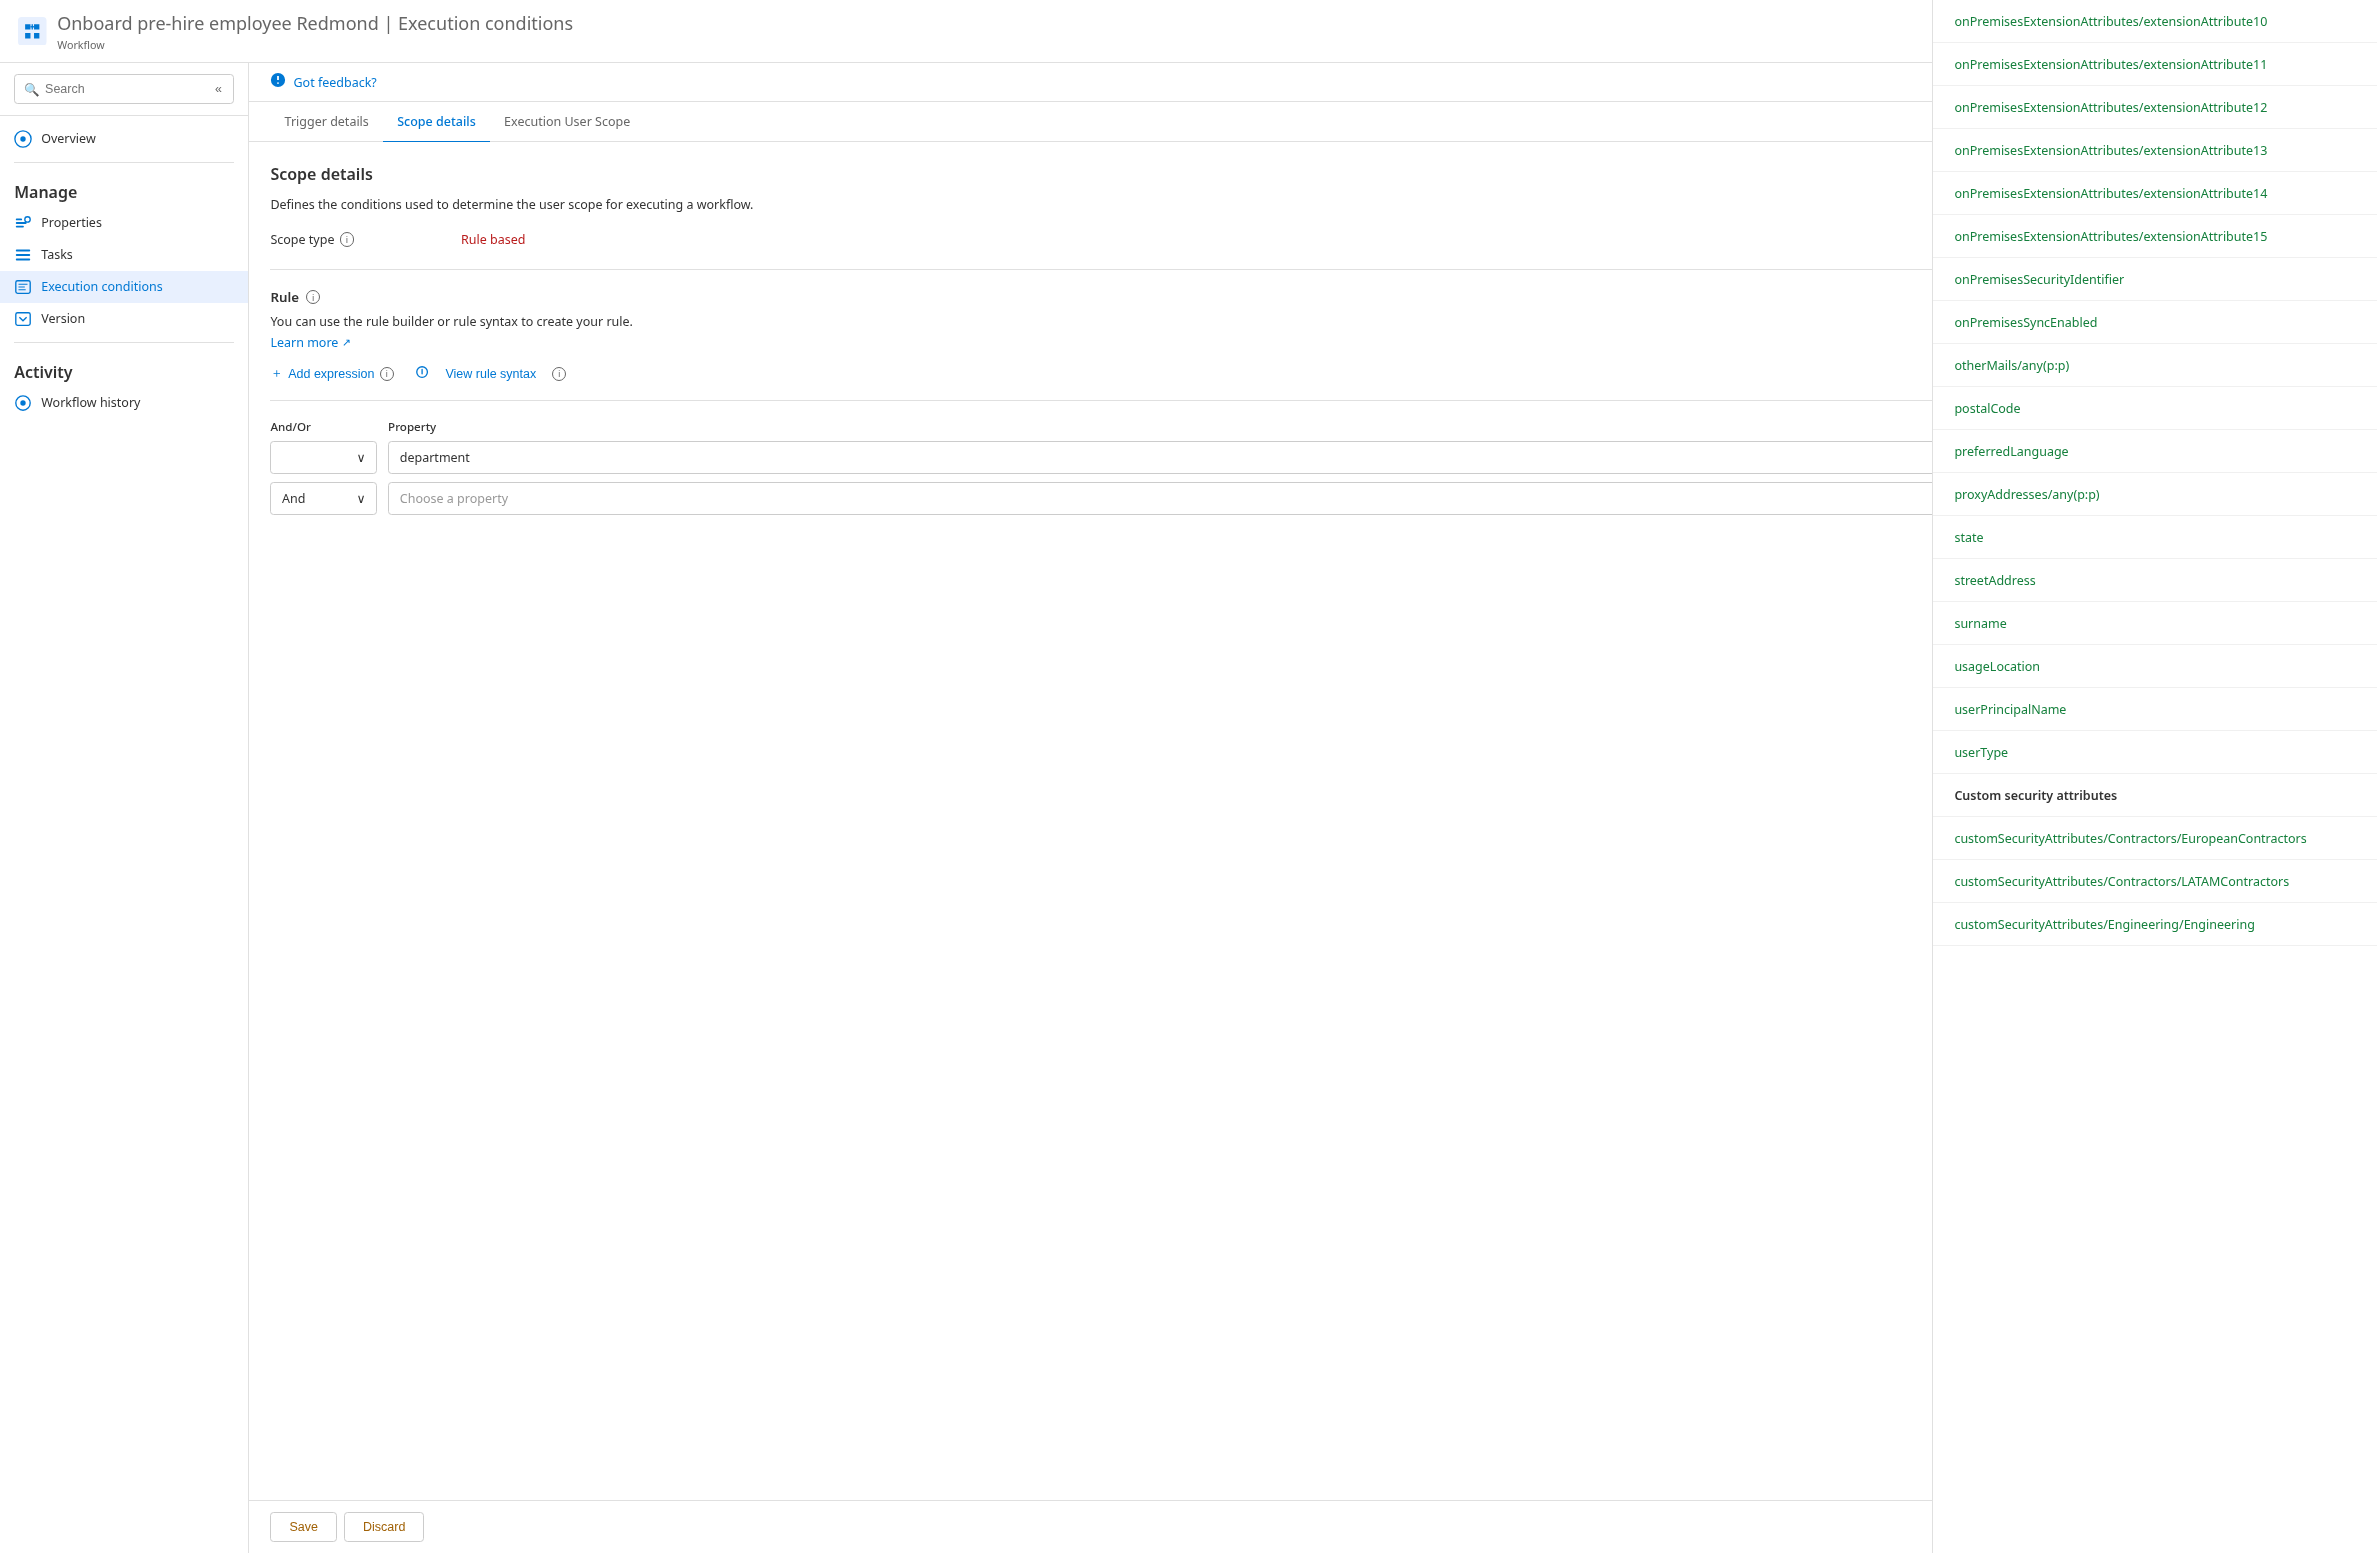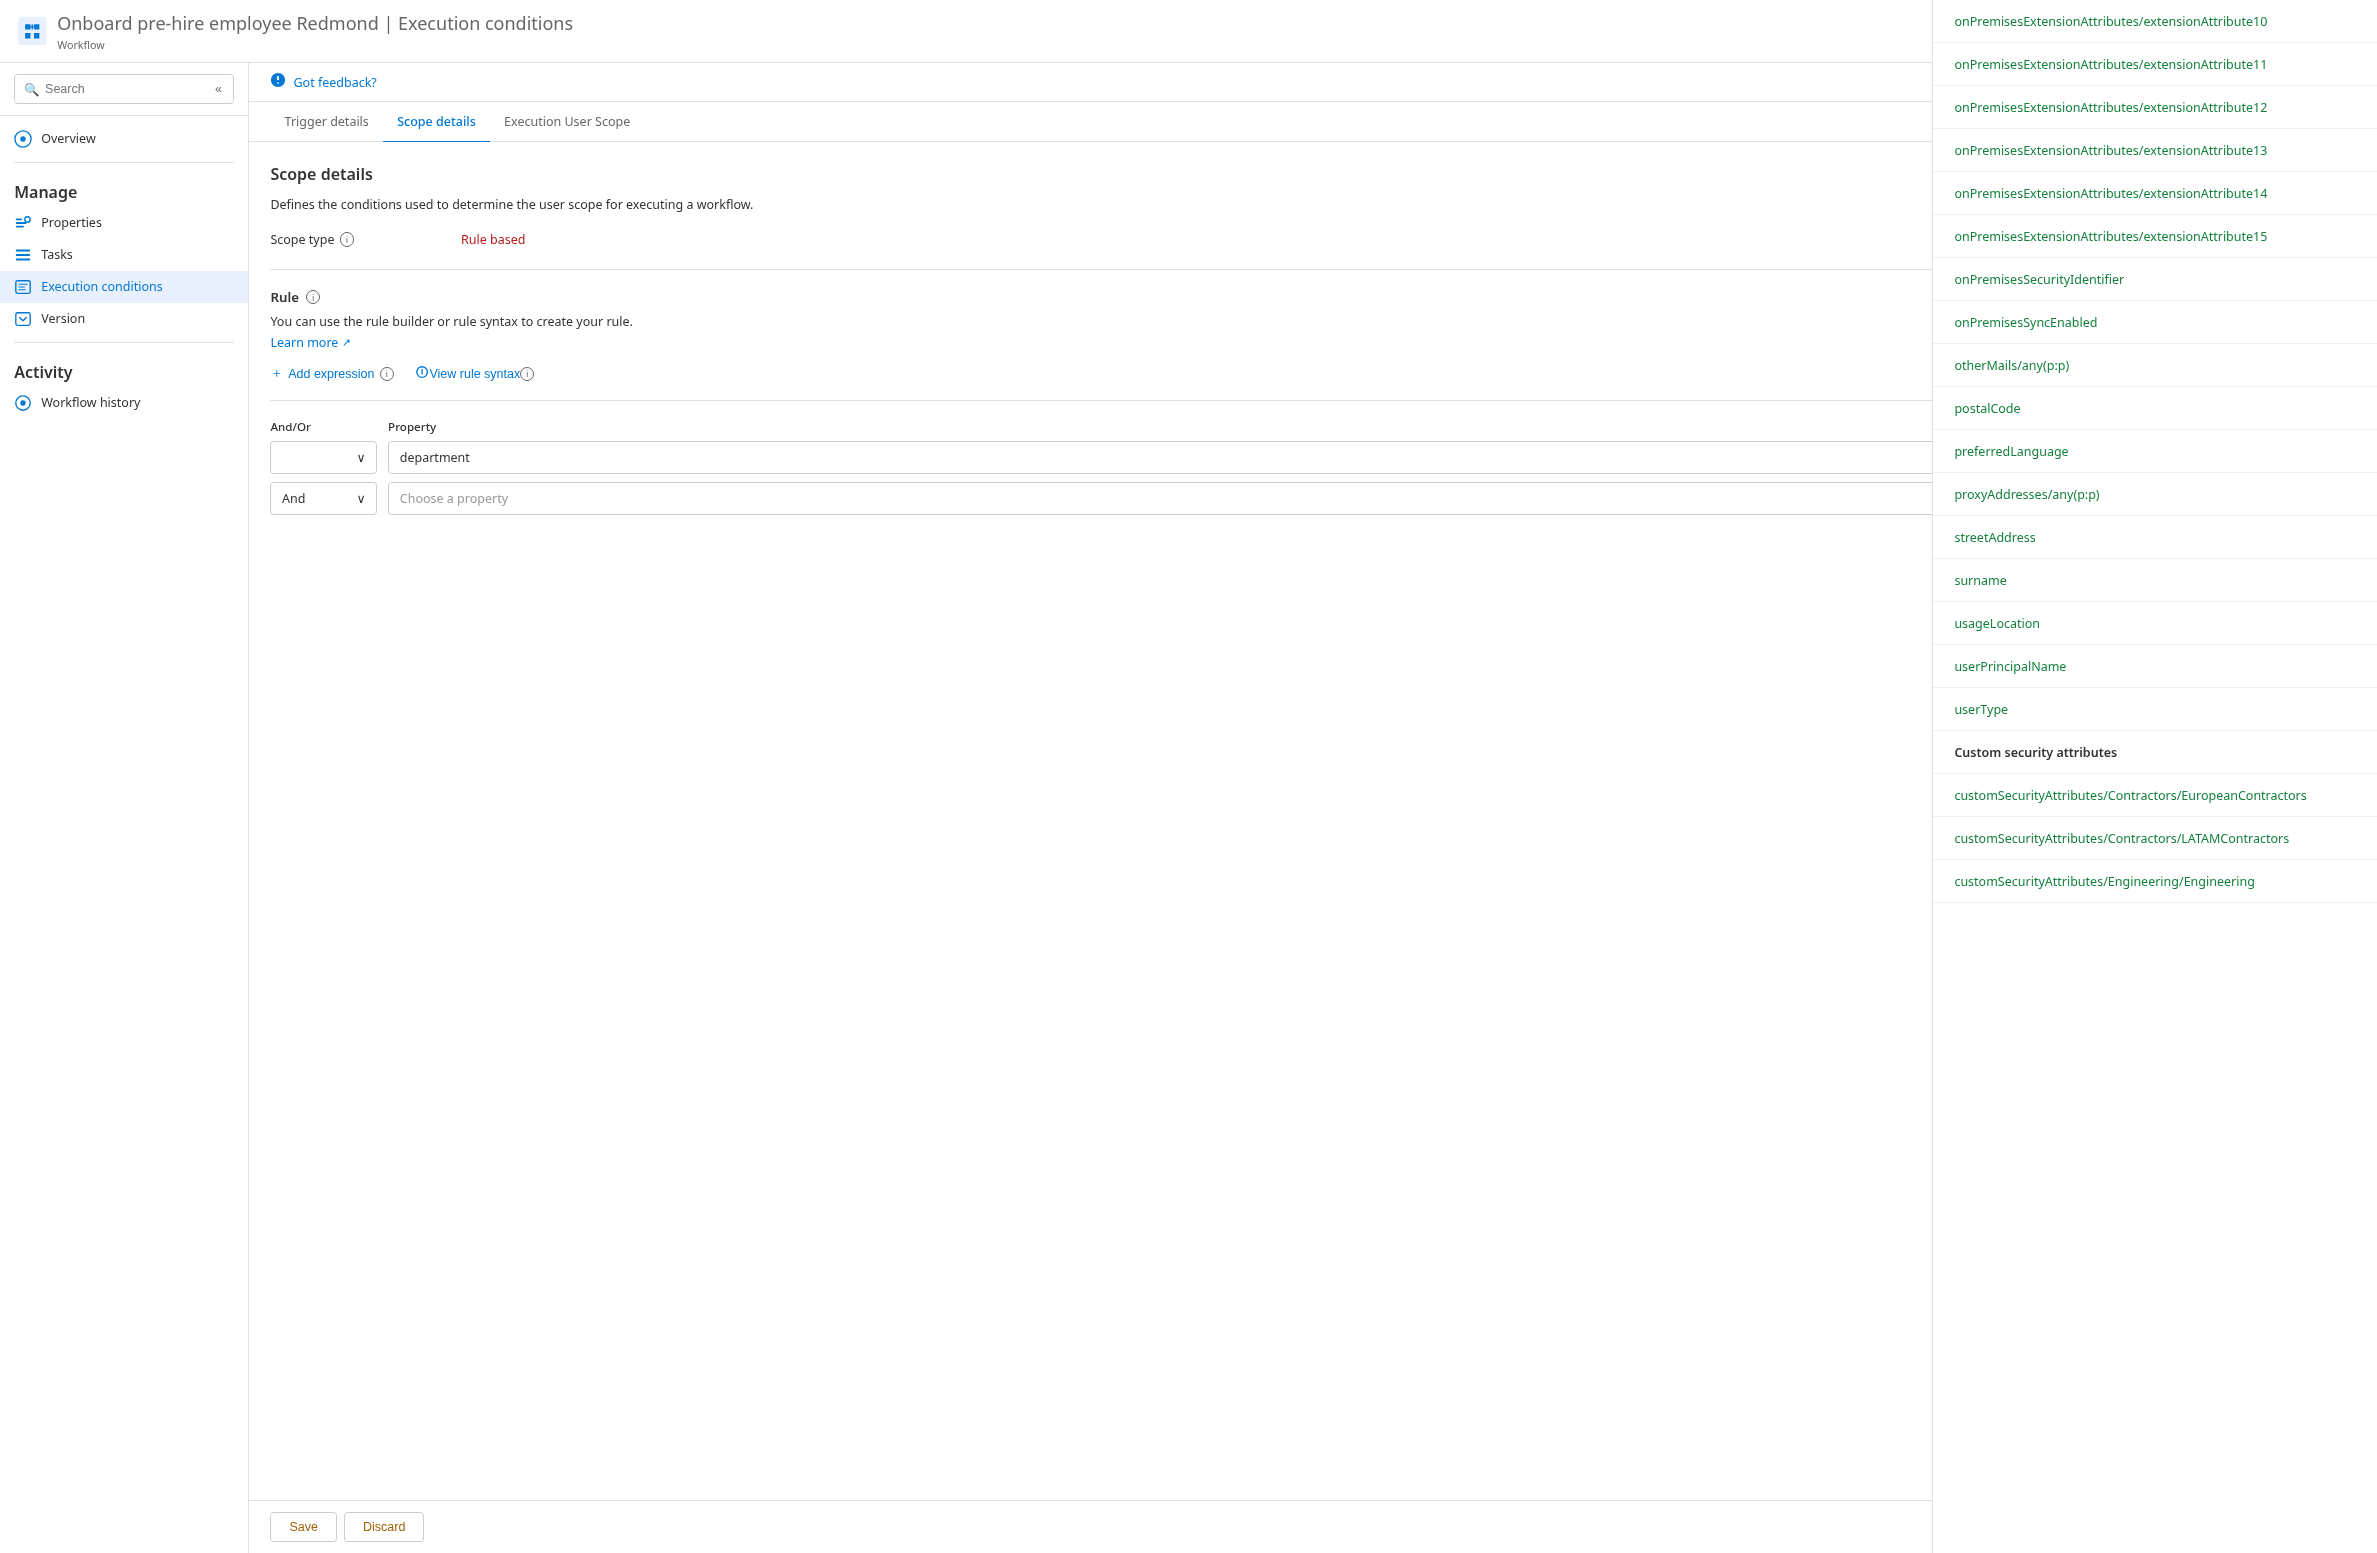--- a/index.html
+++ b/index.html
@@ -64,21 +64,21 @@
 
     .rule-section { }
     .rule-header { display: flex; align-items: center; gap: 7.1px; margin-bottom: 7.1px; }
     .rule-title { font-size: 13.3px; font-weight: 600; }
     .rule-description { font-size: 12.5px; color: #333; margin-bottom: 3.6px; }
     .learn-more { color: #0078d4; text-decoration: none; font-size: 12.5px; display: inline-flex; align-items: center; gap: 3.6px; margin-bottom: 14.2px; }
     .external-icon { font-size: 10.7px; }
 
     .rule-actions { display: flex; align-items: center; gap: 21.4px; margin-bottom: 18px; }
     .add-expression-btn { display: flex; align-items: center; gap: 5.3px; color: #0078d4; background: none; border: none; cursor: pointer; font-size: 12.5px; }
-    .view-rule-syntax-btn { display: flex; align-items: center; gap: 0; color: #0078d4; background: none; border: none; cursor: pointer; font-size: 12.5px; }
+    .view-rule-syntax-btn { display: flex; align-items: center; gap: 16px; color: #0078d4; background: none; border: none; cursor: pointer; font-size: 12.5px; }
 
     .divider { height: 0.9px; background: #e0e0e0; margin-bottom: 18px; }
 
     
     .rule-table-header { display: flex; gap: 10.7px; margin-bottom: 7.1px; }
     .col-andor { width: 107px; font-size: 11.6px; font-weight: 500; color: #333; }
     .col-property { flex: 1; font-size: 11.6px; font-weight: 500; color: #333; }
 
     .rule-row { display: flex; gap: 10.7px; margin-bottom: 7.1px; align-items: center; }
     .select-dropdown { border: 0.9px solid #ccc; border-radius: 3.6px; padding: 7.1px 10.7px; font-size: 12.5px; background: #fff; cursor: pointer; display: flex; align-items: center; justify-content: space-between; }
@@ -320,20 +320,21 @@
     <div class="dropdown-panel-item">onPremisesExtensionAttributes/extensionAttribute12</div>
     <div class="dropdown-panel-item">onPremisesExtensionAttributes/extensionAttribute13</div>
     <div class="dropdown-panel-item">onPremisesExtensionAttributes/extensionAttribute14</div>
     <div class="dropdown-panel-item">onPremisesExtensionAttributes/extensionAttribute15</div>
     <div class="dropdown-panel-item">onPremisesSecurity­Identifier</div>
     <div class="dropdown-panel-item">onPremisesSyncEnabled</div>
     <div class="dropdown-panel-item">otherMails/any(p:p)</div>
     <div class="dropdown-panel-item">postalCode</div>
     <div class="dropdown-panel-item">preferredLanguage</div>
     <div class="dropdown-panel-item">proxyAddresses/any(p:p)</div>
+    <div class="dropdown-panel-item">state</div>
     <div class="dropdown-panel-item">streetAddress</div>
     <div class="dropdown-panel-item">surname</div>
     <div class="dropdown-panel-item">usageLocation</div>
     <div class="dropdown-panel-item">userPrincipalName</div>
     <div class="dropdown-panel-item">userType</div>
     <div class="dropdown-panel-section-header">Custom security attributes</div>
     <div class="dropdown-panel-item">customSecurityAttributes/Contractors/EuropeanContractors</div>
     <div class="dropdown-panel-item">customSecurityAttributes/Contractors/LATAMContractors</div>
     <div class="dropdown-panel-item">customSecurityAttributes/Engineering/Engineering</div>
   </div>

